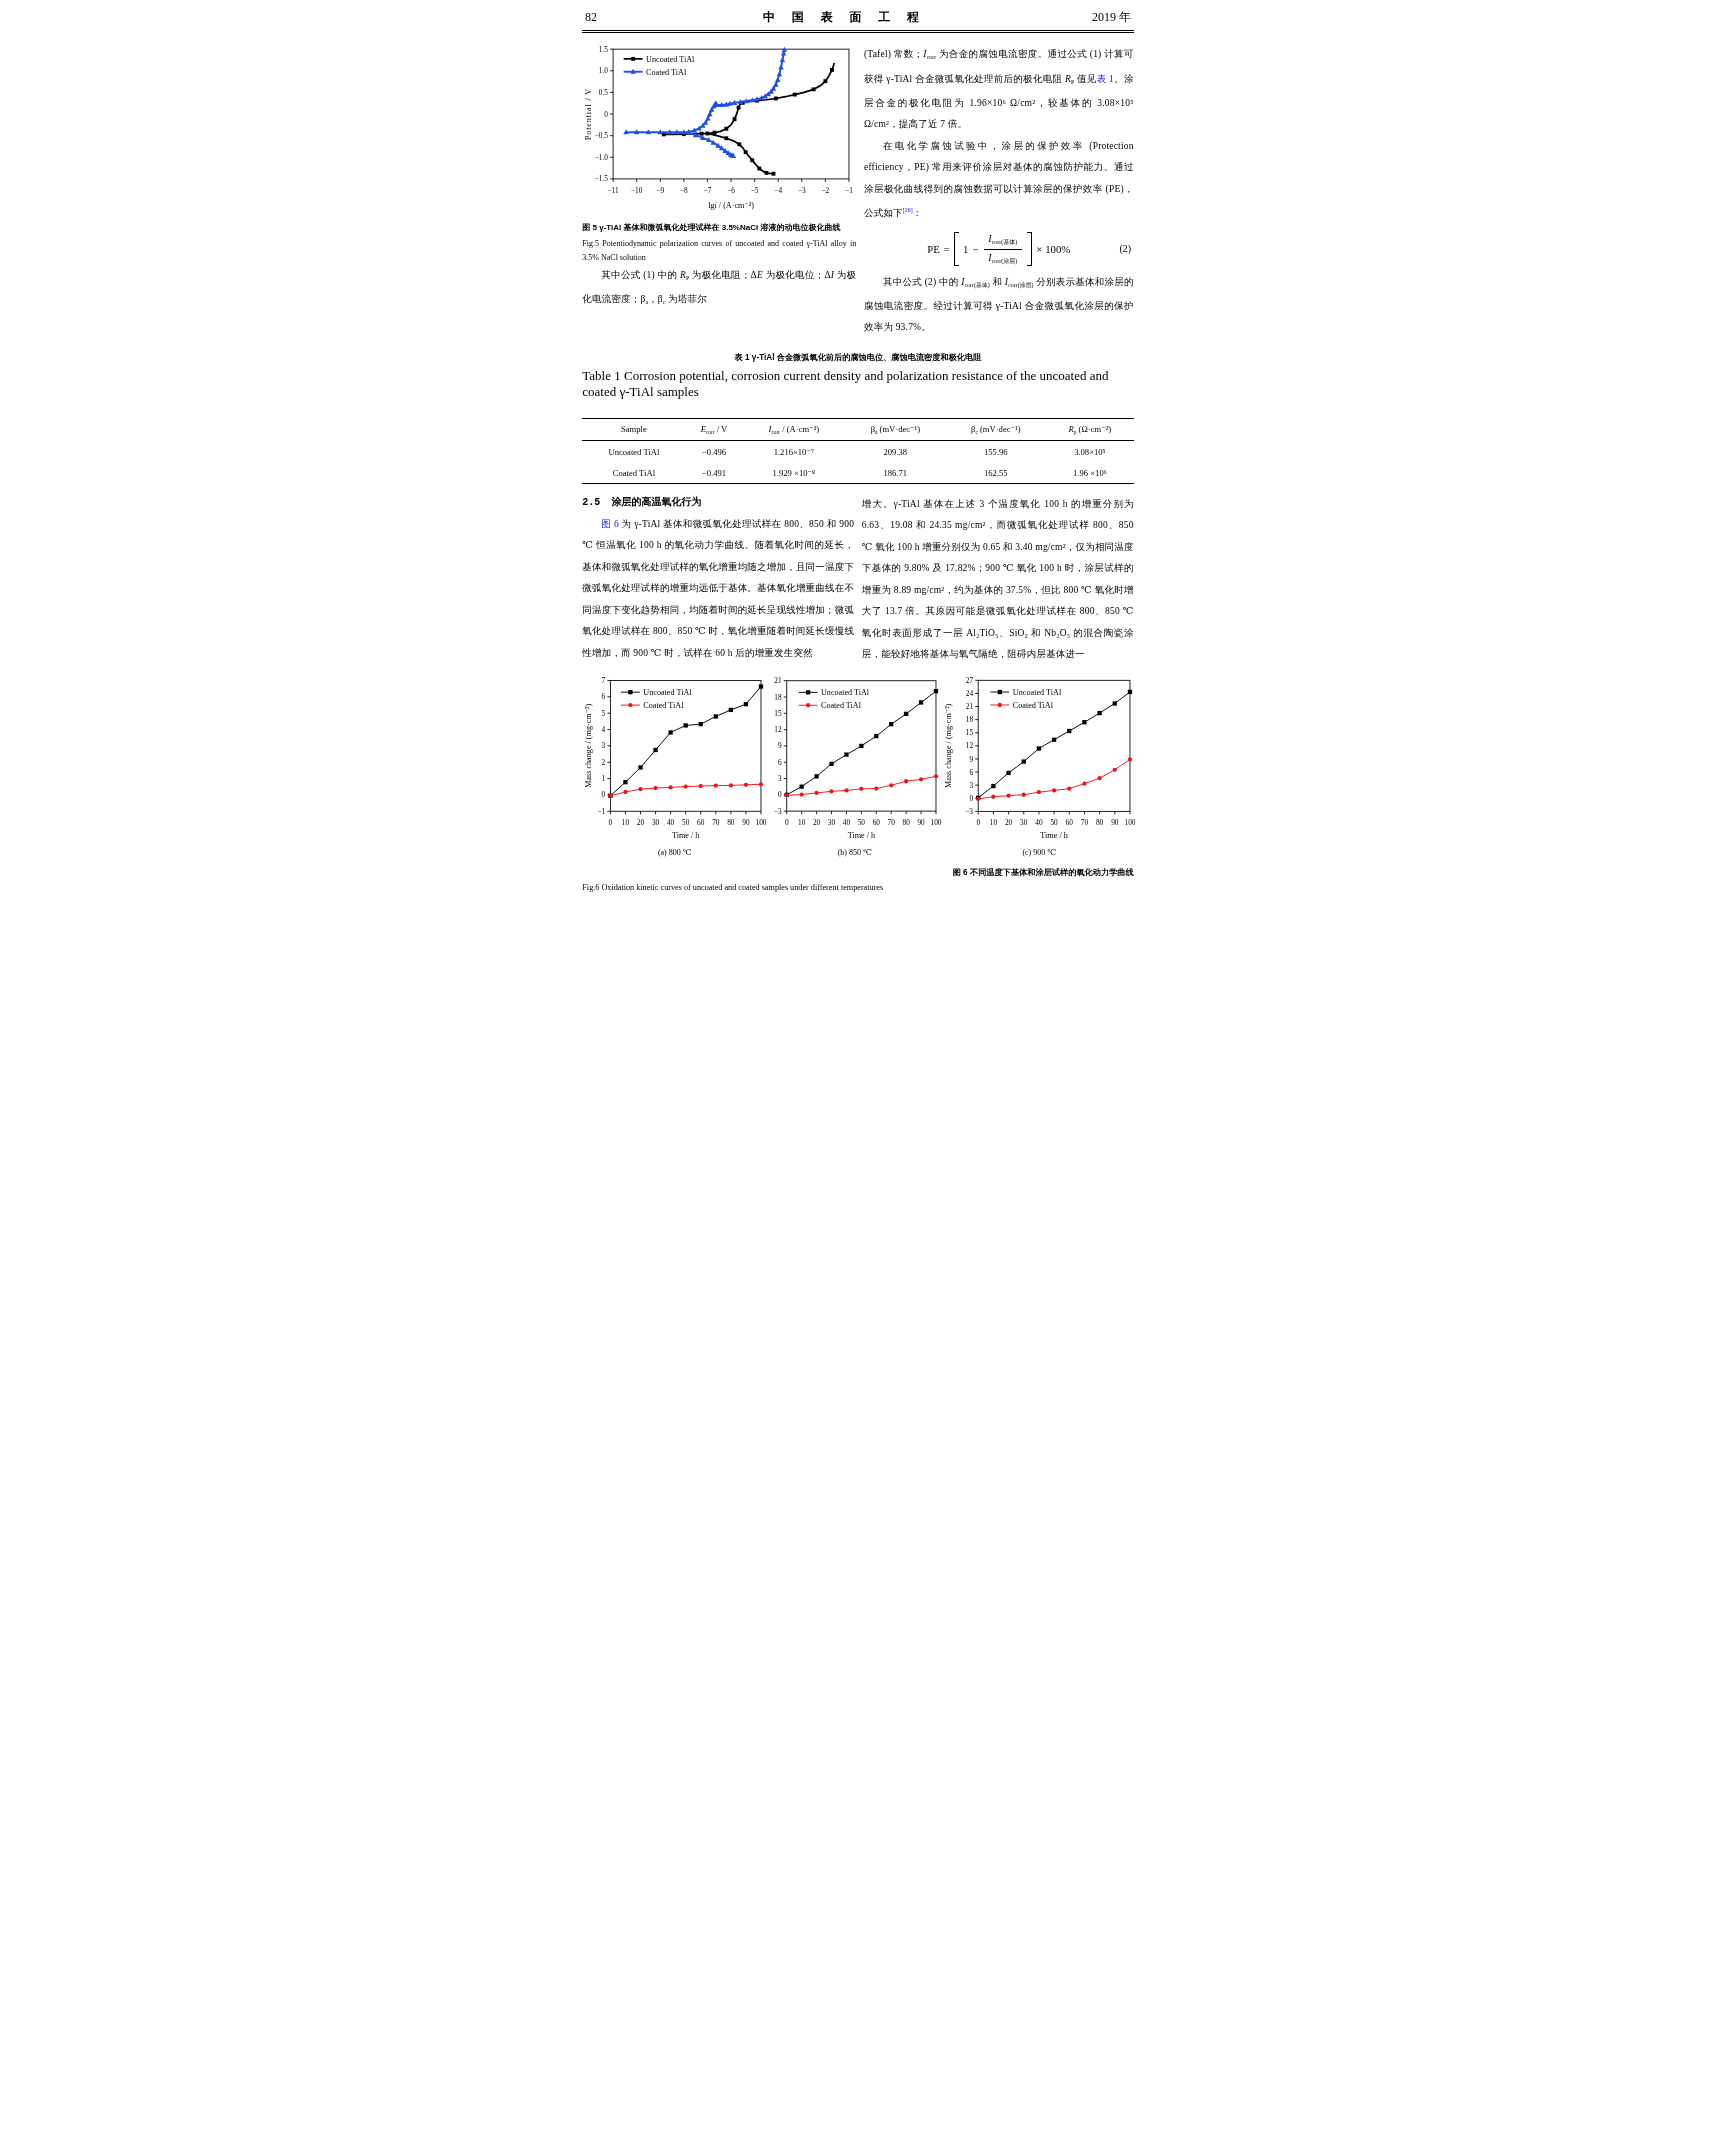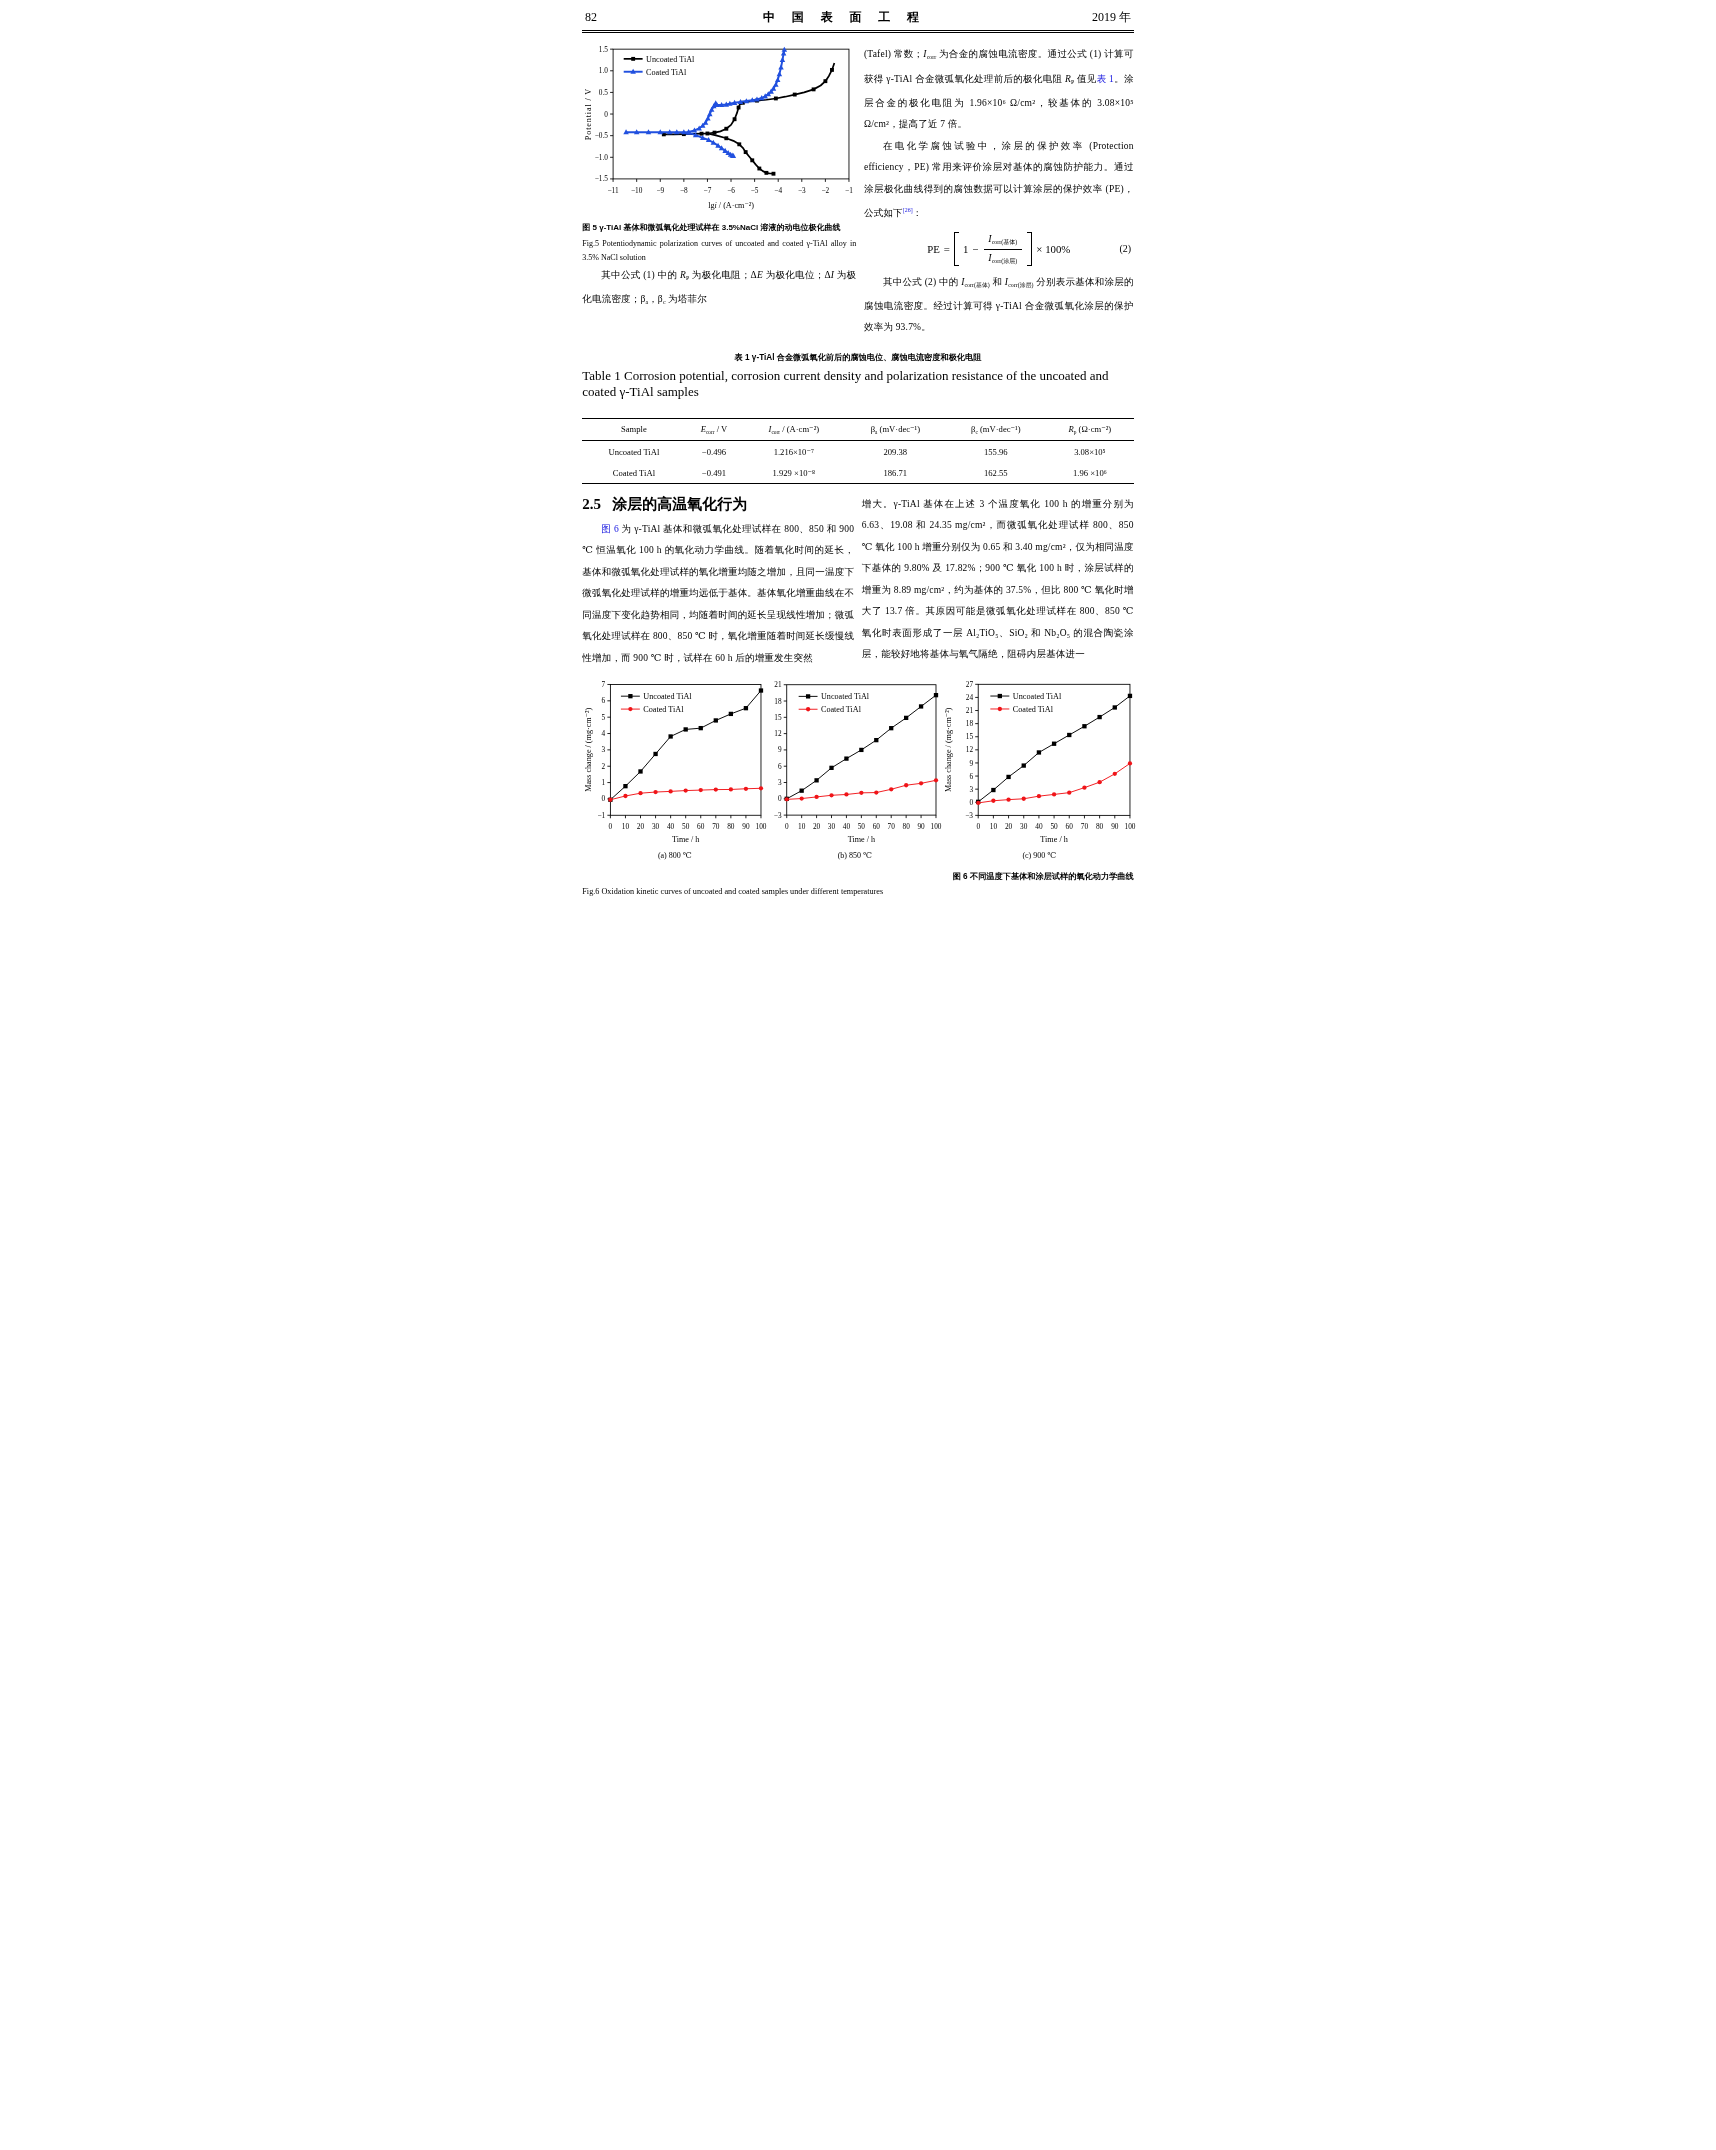--- a/index.html
+++ b/index.html
@@ -42,21 +42,21 @@
   
   .tbl-block{margin:13px 0 9.5px;}
   .tbl-title-zh{text-align:center;font-family:"Liberation Sans","DejaVu Sans",sans-serif;
                 font-weight:bold;font-size:8.2px;margin-bottom:5.2px;}
   .tbl-title-en{text-align:left;font-size:13px;margin-bottom:18px;}
   table{width:100%;border-collapse:collapse;border-top:1.5px solid #000;border-bottom:1.5px solid #000;
         font-size:8.6px;}
   thead th{font-weight:normal;padding:5.2px 1.7px;border-bottom:0.9px solid #000;}
   tbody td{padding:5.6px 1.7px;text-align:center;}
   
-  h2.sec{font-family:Liberation Serif, serif;font-size:15px;font-weight:bold;
+  h2.sec{font-family:Liberation Mono, monospace;font-size:10px;font-weight:bold;
          margin:0.9px 0 5.2px;}
   h2.sec .secno{margin-right:11.2px;}
   
   .fig6row{display:flex;justify-content:space-between;align-items:flex-end;margin-top:10.3px;}
   .fig6row figure{text-align:center;}
   .subcap{font-size:8px;margin-top:1.7px;text-align:center;}
   .fig6cap-zh{text-align:right;font-family:"Liberation Sans","DejaVu Sans",sans-serif;
               font-weight:bold;font-size:8.2px;margin-top:10.3px;}
   .fig6cap-en{font-size:8.2px;margin-top:5.2px;}
   

